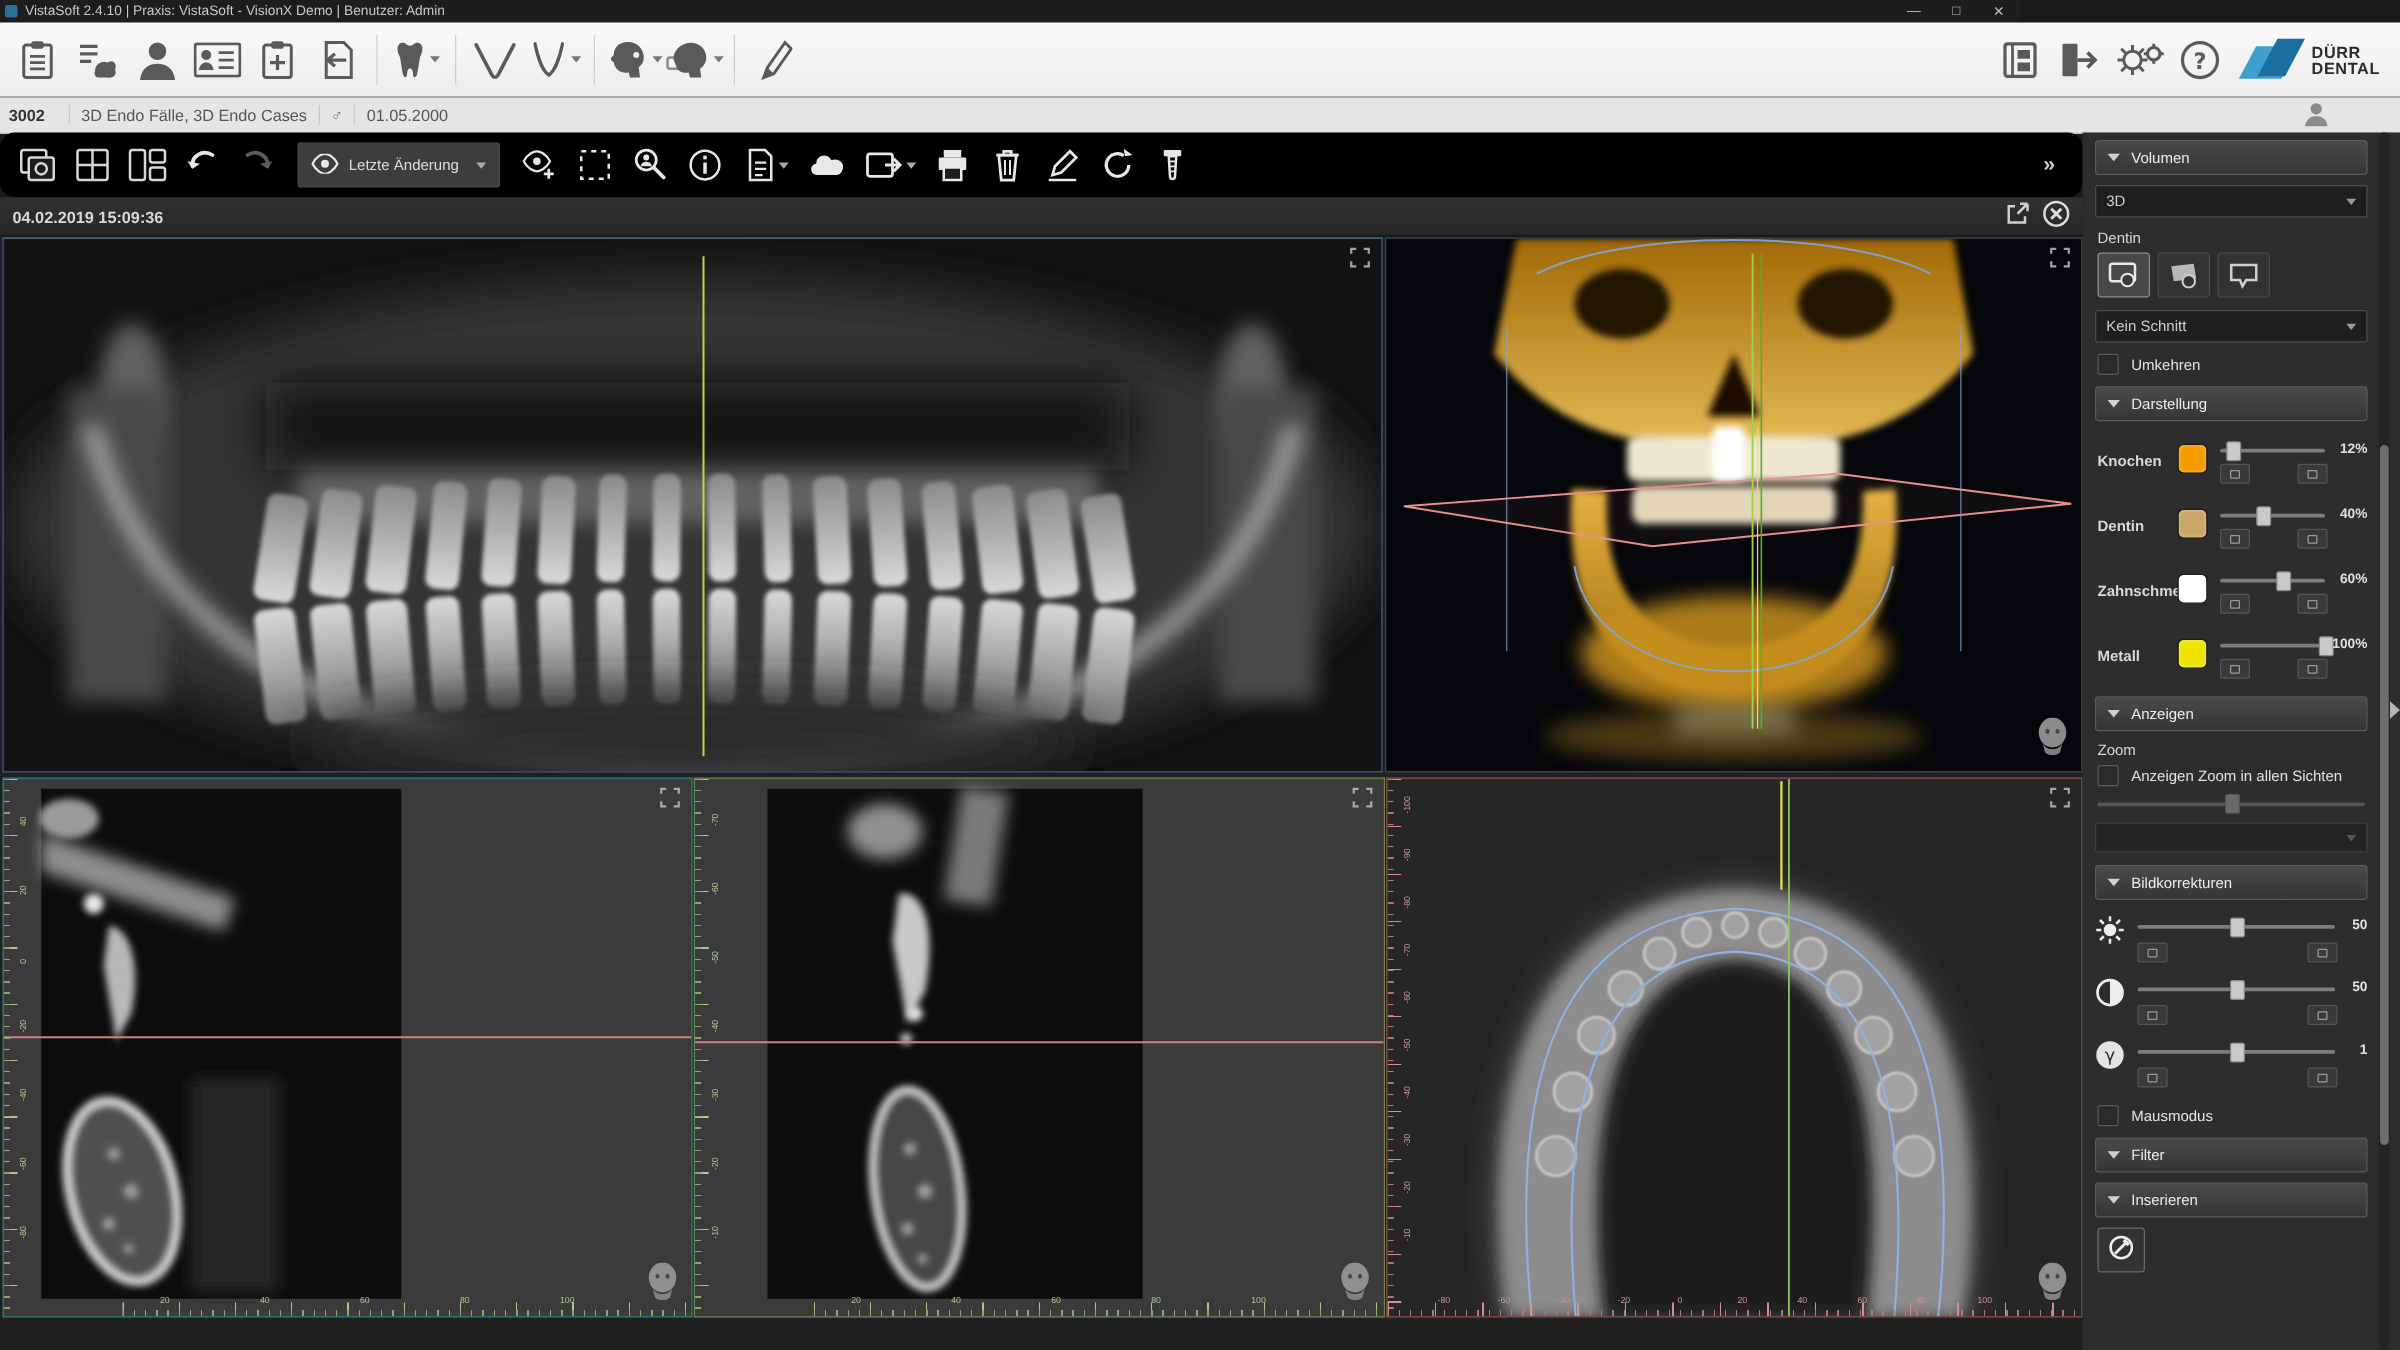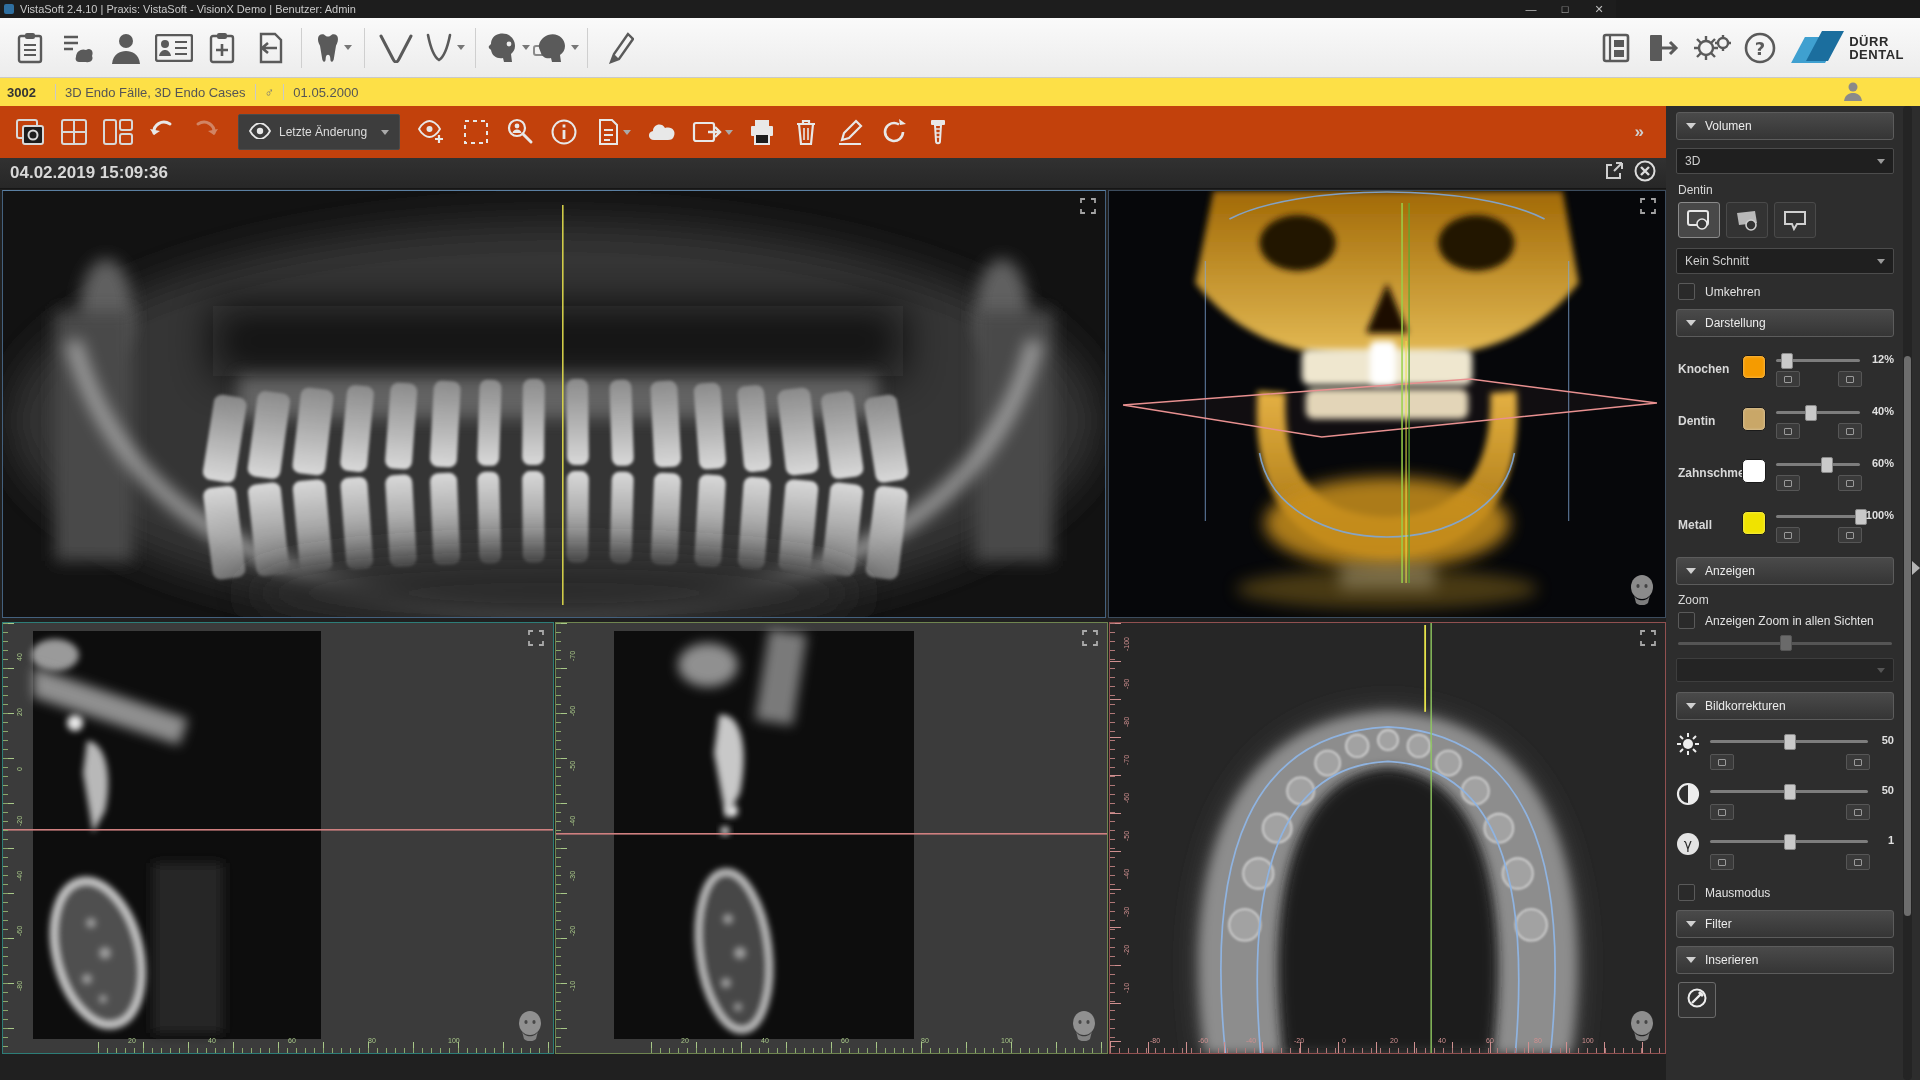--- a/index.html
+++ b/index.html
@@ -17,36 +17,36 @@
   .tbtn svg{display:block;}
   .tsep{width:1px;height:40px;background:#cfcfcf;margin:0 7px;}
   .caret{width:0;height:0;border-left:4px solid transparent;border-right:4px solid transparent;border-top:5px solid #777;margin-left:3px;}
   .tb-right{margin-left:auto;display:flex;align-items:center;}
   .logo{display:flex;align-items:center;margin:0 10px 0 14px;}
   .logo .stripes{position:relative;width:46px;height:34px;margin-right:5px;}
   .logo .s1{position:absolute;left:0;top:6px;width:34px;height:26px;background:#3fa0d0;transform:skewX(-28deg);}
   .logo .s2{position:absolute;left:16px;top:0;width:22px;height:30px;background:#1b6e9e;transform:skewX(-28deg);}
   .logo .ltxt{color:#2b2b2b;font-weight:bold;font-size:13px;line-height:13px;letter-spacing:.5px;}
   
-  .patientbar{position:absolute;left:0;top:78px;width:1920px;height:28px;background:#fde047;border-bottom:1px solid #c9c9c9;display:flex;align-items:center;font-size:13px;color:#555;}
+  .patientbar{position:absolute;left:0;top:78px;width:1920px;height:28px;background:#e5e5e5;border-bottom:1px solid #c9c9c9;display:flex;align-items:center;font-size:13px;color:#555;}
   .patientbar .pid{font-weight:bold;color:#333;margin-left:-3px;padding:0 10px;}
   .psep{width:1px;height:16px;background:#c9c9c9;margin:0 9px;}
   .gender{color:#777;}
   .pright{margin-left:auto;margin-right:56px;}
   
-  .wtoolbar{position:absolute;left:0;top:106px;width:1666px;height:52px;background:#c2410c;display:flex;align-items:center;padding:0 8px;box-sizing:border-box;}
+  .wtoolbar{position:absolute;left:0;top:106px;width:1666px;height:52px;background:#000000;display:flex;align-items:center;padding:0 8px;box-sizing:border-box;border-radius:12px;}
   .dbtn{width:44px;height:42px;display:flex;align-items:center;justify-content:center;border-radius:3px;}
   .dbtn svg{display:block;}
   .ddrop{height:34px;background:#3d3d3d;border:1px solid #4a4a4a;border-radius:2px;display:flex;align-items:center;padding:0 10px;margin:0 10px;color:#ddd;font-size:12px;white-space:nowrap;}
   .ddrop .caret{border-top-color:#aaa;}
   .overflow{margin-left:auto;color:#cfcfcf;font-size:17px;font-weight:bold;padding-right:14px;}
   
   .viewer{position:absolute;left:0;top:158px;width:1666px;height:922px;background:#202020;}
   .vheader{position:absolute;left:0;top:0;width:1666px;height:30px;background:linear-gradient(#313131,#272727);display:flex;align-items:center;border-bottom:1px solid #161616;}
-  .vheader .ts{color:#d8d8d8;font-size:17px;font-weight:bold;margin-left:10px;}
+  .vheader .ts{color:#d8d8d8;font-size:13px;font-weight:bold;margin-left:10px;}
   .vh-icons{margin-left:auto;display:flex;align-items:center;margin-right:10px;gap:10px;}
   .panel{position:absolute;background:#101010;overflow:hidden;}
   .panel .art{position:absolute;left:0;top:0;width:100%;height:100%;}
   .expand{position:absolute;right:8px;top:6px;opacity:.85;}
   .headicon{position:absolute;right:10px;bottom:8px;opacity:.9;}
   
   .ruler-v{position:absolute;top:0;bottom:0;width:20px;left:0;}
   .ruler-h{position:absolute;left:0;right:0;height:18px;bottom:0;}
   .rlabel{position:absolute;font-size:7px;line-height:7px;white-space:nowrap;}
   .ruler-v .rlabel{transform:rotate(-90deg);transform-origin:left top;}

